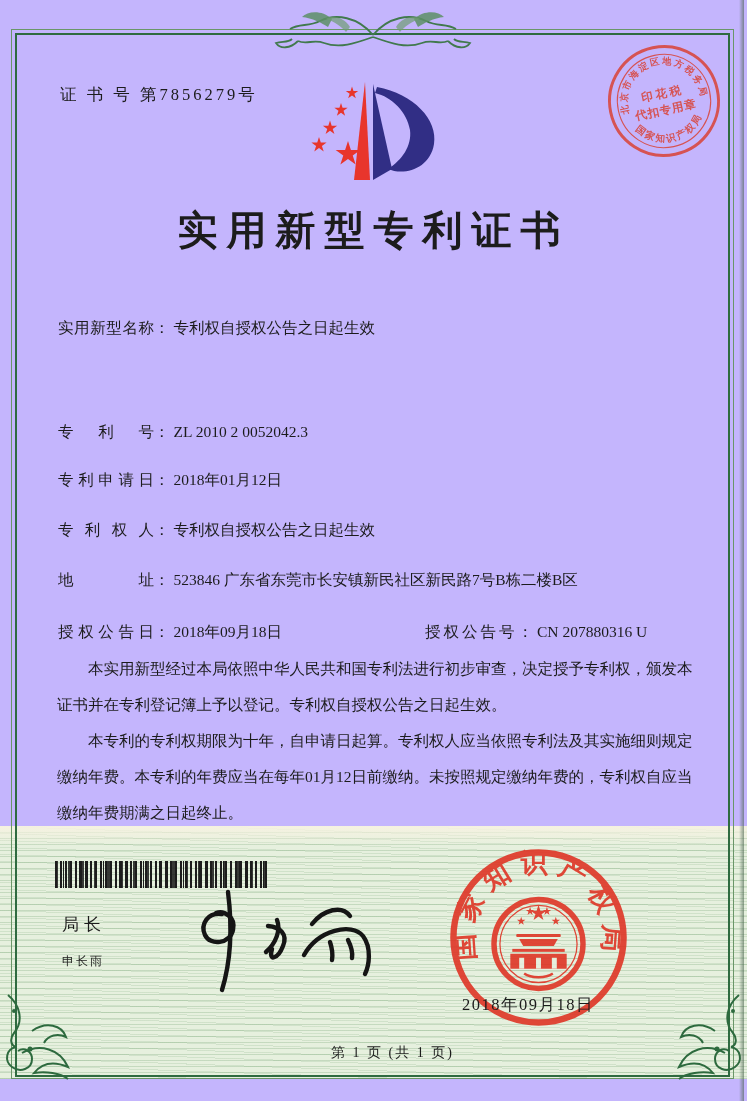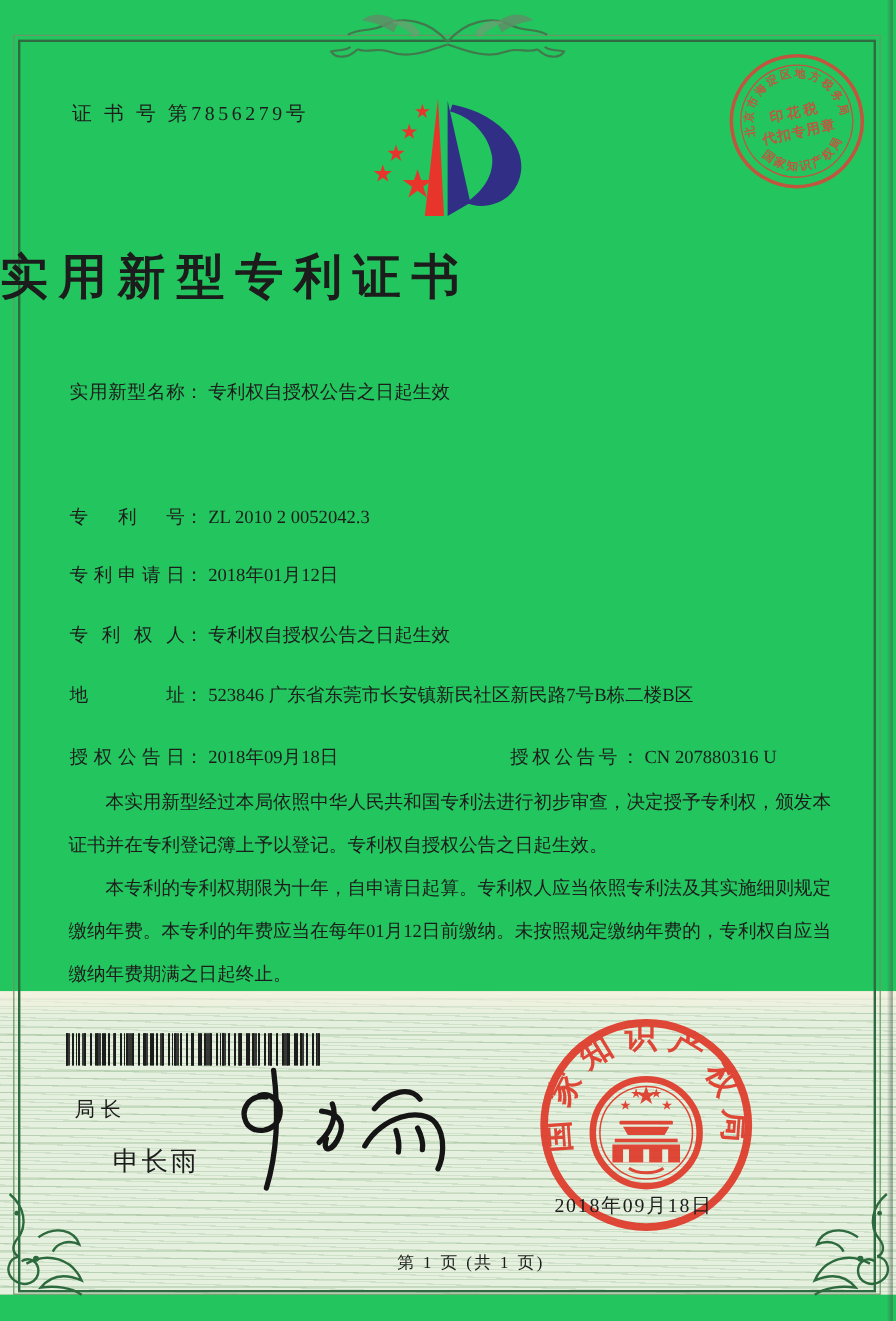--- a/index.html
+++ b/index.html
@@ -1,16 +1,16 @@
 <!DOCTYPE html>
 <html><head>
 <meta charset="utf-8">
 <style>
   html,body{margin:0;padding:0;background:#e8e4d4;}
-  .page{position:relative;width:747px;height:1101px;background:#22c55e;overflow:hidden;
+  .page{position:relative;width:747px;height:1101px;background:#c4b5fd;overflow:hidden;
         font-family:"Liberation Serif","DejaVu Serif",serif;color:#1c1c1c;}
   
   .green-band{position:absolute;left:0;top:826px;width:747px;height:253px;z-index:1;
     background-color:#e6f0de;
     background-image:
       repeating-linear-gradient(0deg, rgba(110,160,110,.28) 0 1px, transparent 1px 6px),
       repeating-linear-gradient(2deg, rgba(110,160,110,.18) 0 1px, transparent 1px 7px);}
   .green-band::before{content:"";position:absolute;left:0;top:0;width:100%;height:20px;
     background:linear-gradient(#f6f2e1, rgba(246,242,225,0));}
   
@@ -21,43 +21,43 @@
     background:linear-gradient(90deg, rgba(80,100,80,0), rgba(70,95,75,.6));}
   
   .top-flourish{position:absolute;left:262px;top:5px;z-index:3;}
   .corner{position:absolute;top:991px;z-index:3;}
   .corner-left{left:2px;}
   .corner-right{right:2px;transform:scaleX(-1);}
   
   .cert-no{position:absolute;left:60px;top:84px;font-size:16.5px;letter-spacing:3px;z-index:4;}
   .logo{position:absolute;left:302px;top:72px;z-index:4;}
   .stamp{position:absolute;left:604px;top:41px;z-index:5;transform:rotate(-12deg);opacity:.87;}
-  .title{position:absolute;left:0;top:203px;width:100%;text-align:left;z-index:4;
+  .title{position:absolute;left:0;top:203px;width:100%;text-align:center;z-index:4;
     font-size:40px;font-weight:bold;letter-spacing:9px;}
   
   .row{position:absolute;left:58px;width:636px;font-size:15.5px;line-height:26px;z-index:4;}
   .row.addr{width:548px;}
   .lbl{display:inline-block;width:96px;text-align:justify;text-align-last:justify;vertical-align:top;}
   .lbl2{letter-spacing:3px;}
   .colon{margin-right:4px;}
   .grantno{left:425px;width:300px;}
   
   .bodytext{position:absolute;left:57px;top:651px;width:636px;z-index:4;
     font-size:15.5px;line-height:36px;}
   .bodytext p{margin:0;text-indent:2em;}
   
   .barcode{position:absolute;left:55px;top:861px;width:214px;height:27px;z-index:4;
     background:
       repeating-linear-gradient(90deg,#1c1c1c 0 2px,transparent 2px 5px),
       repeating-linear-gradient(90deg,#1c1c1c 0 1px,transparent 1px 8px),
       repeating-linear-gradient(90deg,rgba(25,25,25,.85) 0 3px,transparent 3px 13px);}
   .signer-title{position:absolute;left:62px;top:913px;font-size:17px;letter-spacing:5px;z-index:4;
     font-family:"Liberation Sans","DejaVu Sans",sans-serif;}
-  .signer-name{position:absolute;left:62px;top:953px;font-size:22px;letter-spacing:2px;z-index:4;
-    font-family:"Liberation Sans","DejaVu Sans",sans-serif;margin-left:32px;}
+  .signer-name{position:absolute;left:62px;top:953px;font-size:12px;letter-spacing:2px;z-index:4;
+    font-family:"Liberation Sans","DejaVu Sans",sans-serif;}
   .signature{position:absolute;left:182px;top:880px;z-index:4;}
   .seal{position:absolute;left:447px;top:846px;z-index:5;opacity:.9;}
   .seal-date{position:absolute;left:462px;top:994px;font-size:16.5px;letter-spacing:1.5px;z-index:6;}
   .footer{position:absolute;left:0;top:1044px;width:100%;text-align:center;z-index:4;
     font-size:14px;letter-spacing:2px;padding-left:19px;}
 </style>
 </head>
 <body>
 
 <div class="page">

